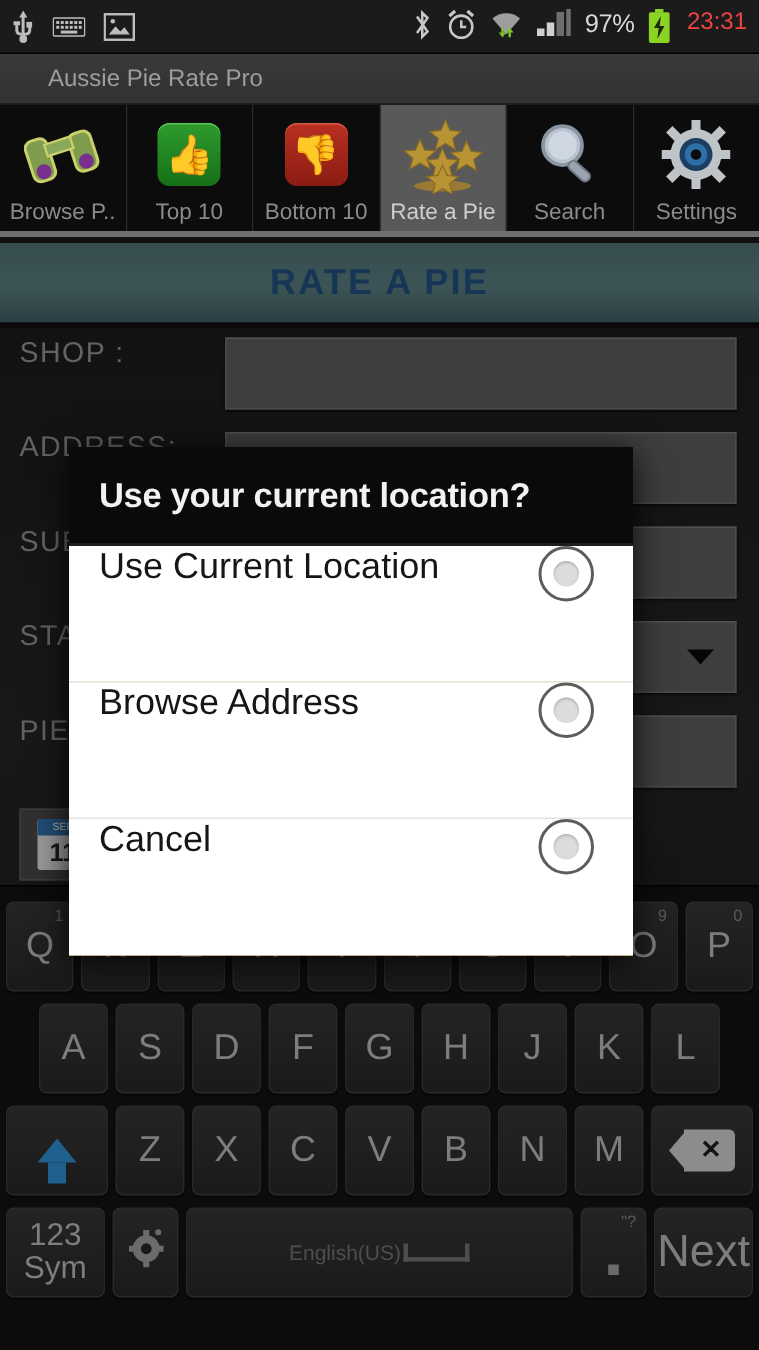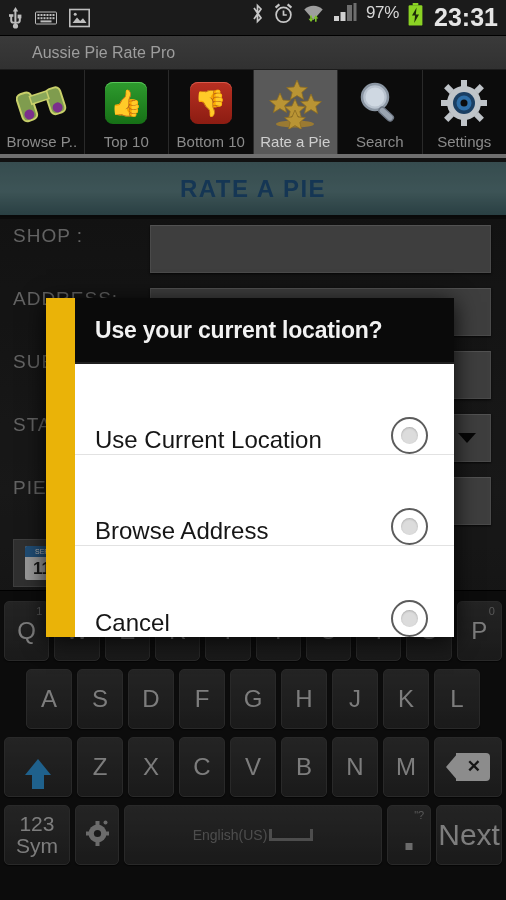--- a/index.html
+++ b/index.html
@@ -15,21 +15,21 @@
   #statusbar{
     position:absolute; left:0; top:0; width:506px; height:36px;
     background:#1b1b1b;
     display:flex; align-items:center; padding:0 8px;
     border-bottom:1px solid #000;
   }
   .sb-left{ display:flex; align-items:center; gap:12px; }
   .sb-right{ margin-left:auto; display:flex; align-items:flex-start; gap:9px; }
   .sb-icon{ display:inline-flex; align-items:center; justify-content:center; }
   .sb-batt-pct{ color:#d8d8d8; font-size:17px; letter-spacing:-.3px; }
-  .sb-clock{ color:#e5e5e5; font-size:25px; font-weight:700; letter-spacing:0px; margin-left:2px; }
+  .sb-clock{ color:#ef4444; font-size:16px; font-weight:400; letter-spacing:0px; margin-left:2px; }
 
   
   #titlebar{
     position:absolute; left:0; top:36px; width:506px; height:34px;
     background:linear-gradient(#3a3a3a,#313131);
     border-bottom:1px solid #1c1c1c;
     display:flex; align-items:center; padding-left:13px;
   }
   #titlebar .t{ color:#9d9d9d; font-size:16px;margin-left:19px; }
 
@@ -125,32 +125,31 @@
   .bsp{ position:relative; width:44px; height:28px; }
   .bsp-body{ position:absolute; right:0; top:0; width:34px; height:28px; background:#c9c9c9; border-radius:0 4px 4px 0; }
   .bsp-tip{ position:absolute; left:0; top:0; width:0;height:0;
     border-top:14px solid transparent; border-bottom:14px solid transparent; border-right:12px solid #c9c9c9; }
   .bsp-x{ position:absolute; right:9px; top:4px; color:#1d1d1d; font-size:17px; font-weight:bold; line-height:20px;}
   .per-dot{ width:7px;height:7px;background:#9a9a9a; position:absolute; bottom:14px; left:50%; transform:translateX(-50%);}
 
   
   #scrim{ position:absolute; left:0; top:162px; width:506px; bottom:0; background:rgba(0,0,0,.30); }
   #dialog{
-    position:absolute; left:46px; top:298px; width:408px;
+    position:absolute; left:46px; top:298px; width:376px;
     box-shadow:0 4px 22px rgba(0,0,0,.85);
     background:#eab308;
-    padding-left:29px;
   }
   #dlg-title{
     background:#0a0a0a; height:66px; display:flex; align-items:center; padding-left:20px;
     border-bottom:2px solid #1f1f1f;
   }
   #dlg-title .t{ color:#f2f2f2; font-size:23px; font-weight:bold; letter-spacing:-.2px; }
   .dlg-item{
-    height:91px; display:flex; align-items:flex-end; padding:0 26px 0 20px;
+    height:91px; display:flex; align-items:flex-start; padding:0 26px 0 20px;
     background:#fff; border-bottom:1px solid #e2e2e2;
   }
   .dlg-item:last-child{ border-bottom:none; }
   .dlg-item .txt{ color:#161616; font-size:24px; flex:1; }
   .radio{
     width:37px; height:37px; border-radius:50%;
     border:2px solid #5c5c5c;
     display:flex; align-items:center; justify-content:center;
     background:#fff;
   }

